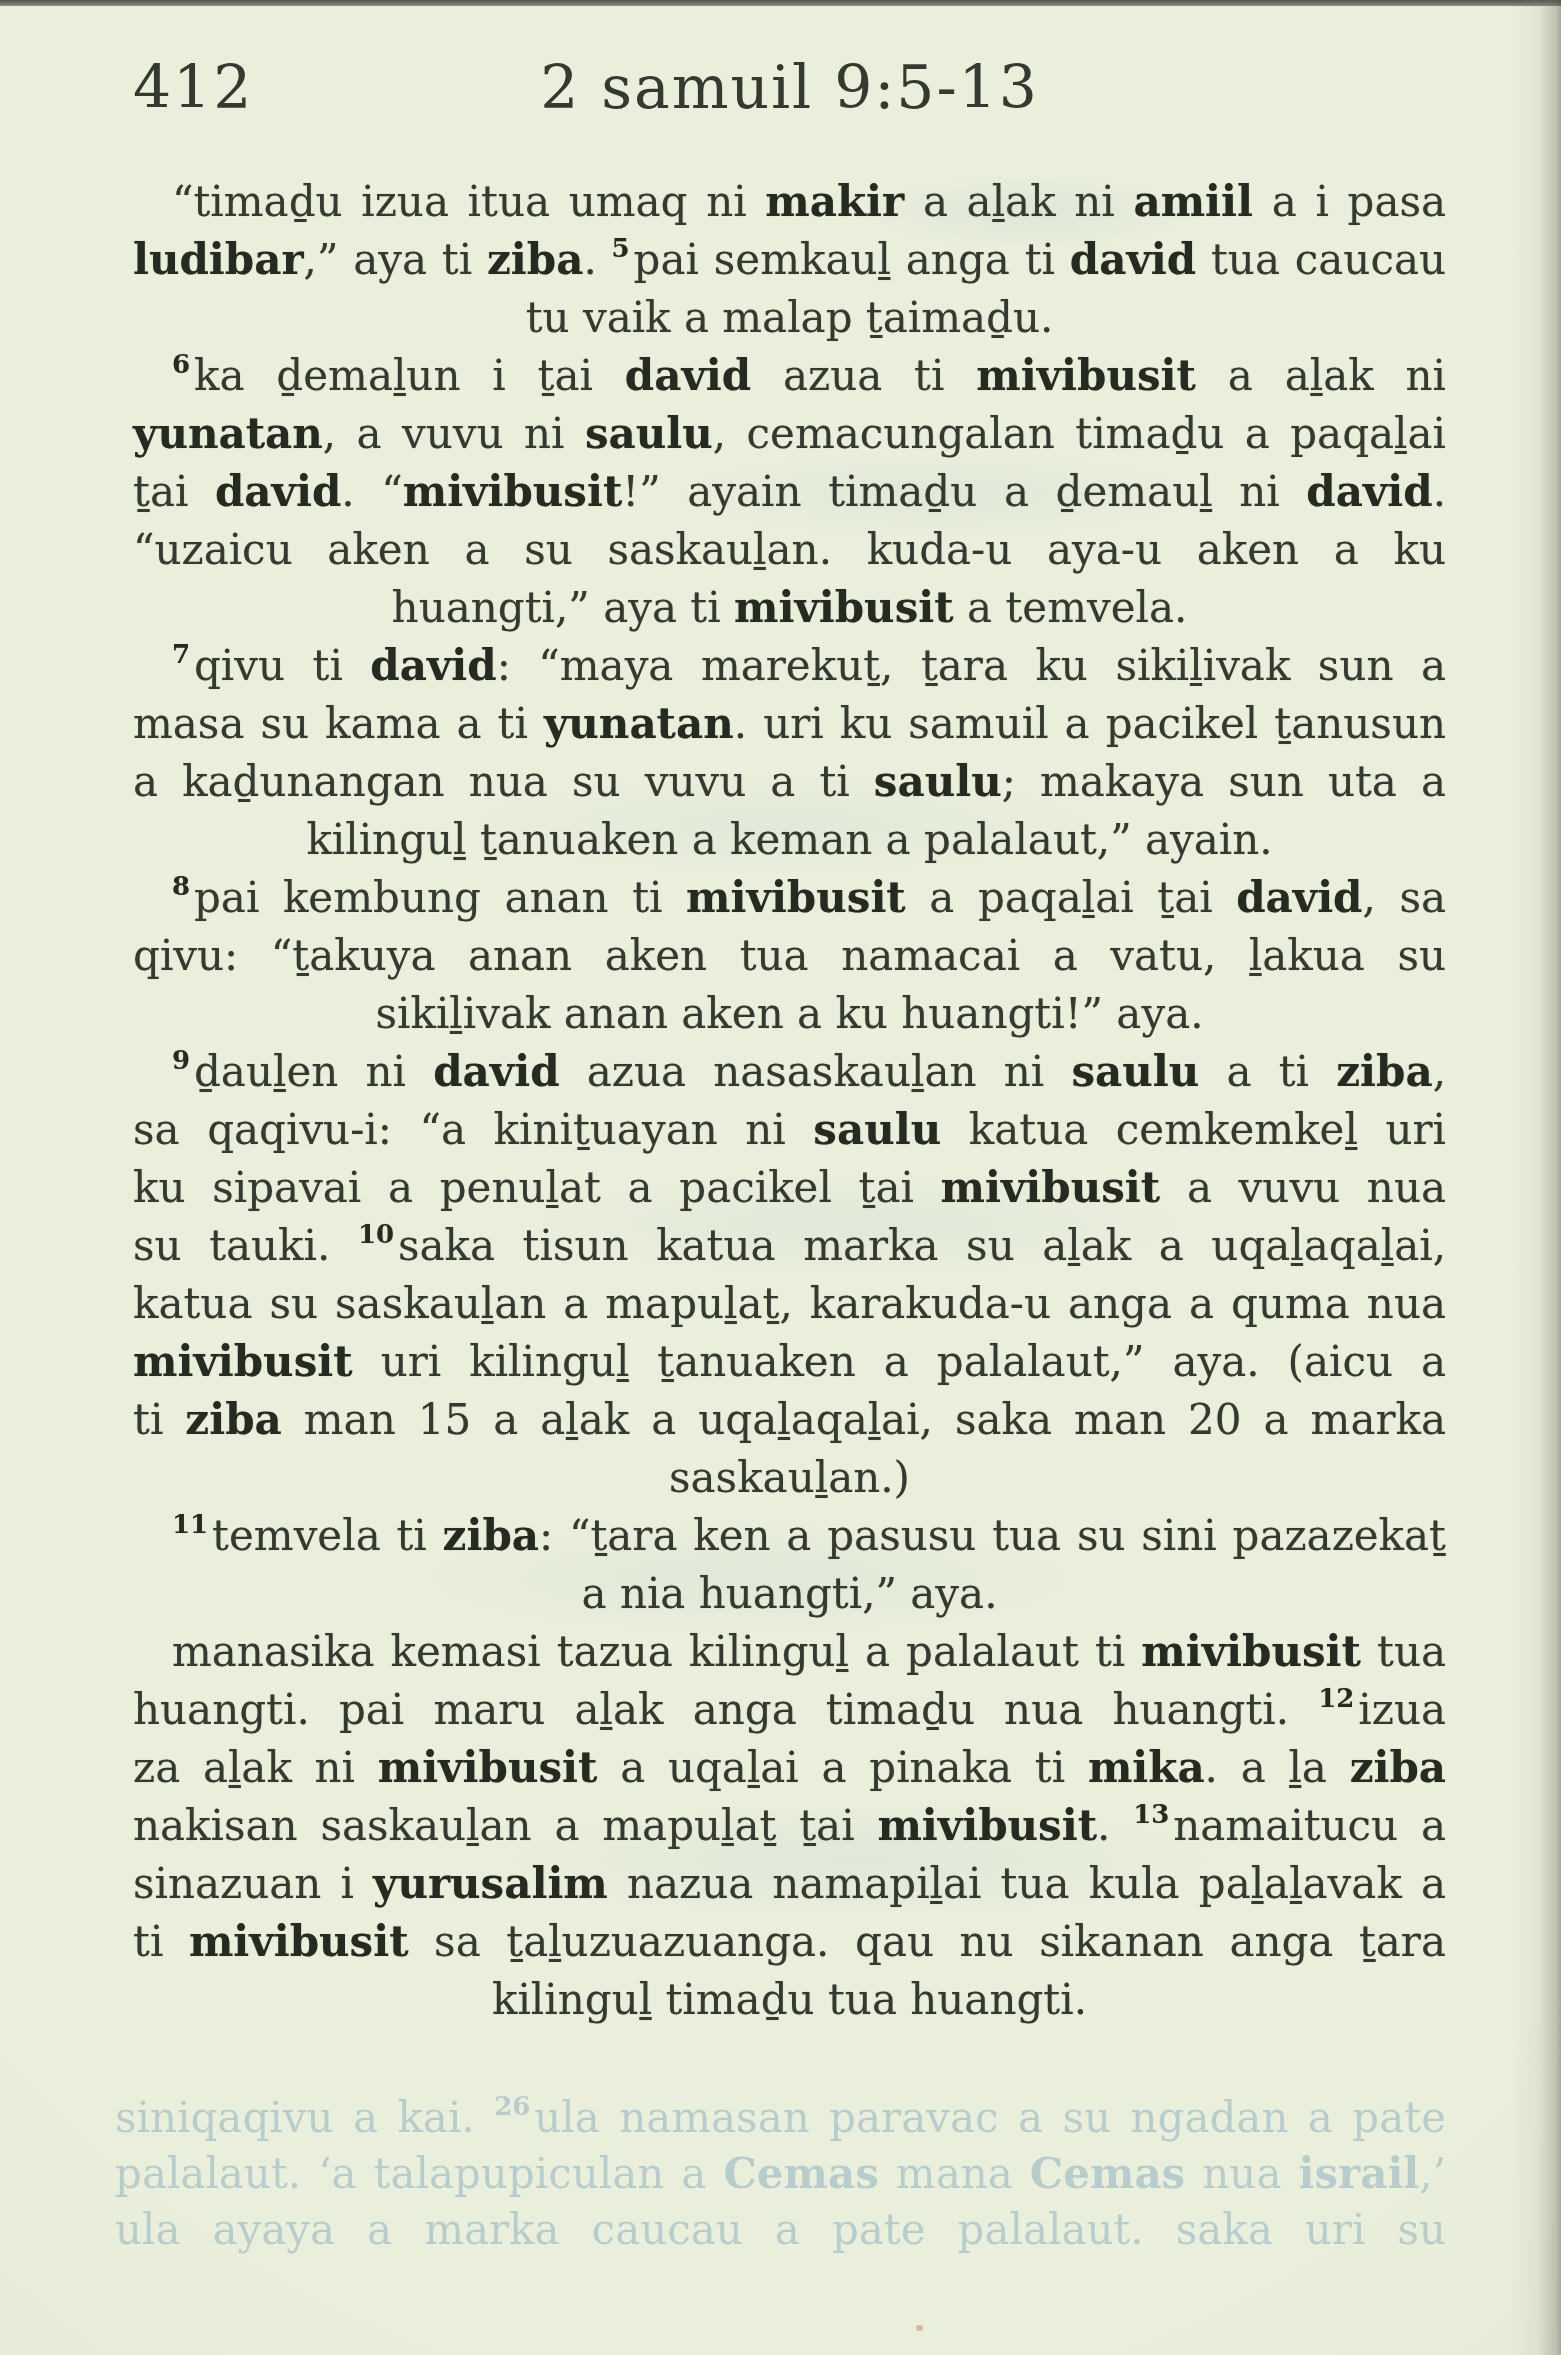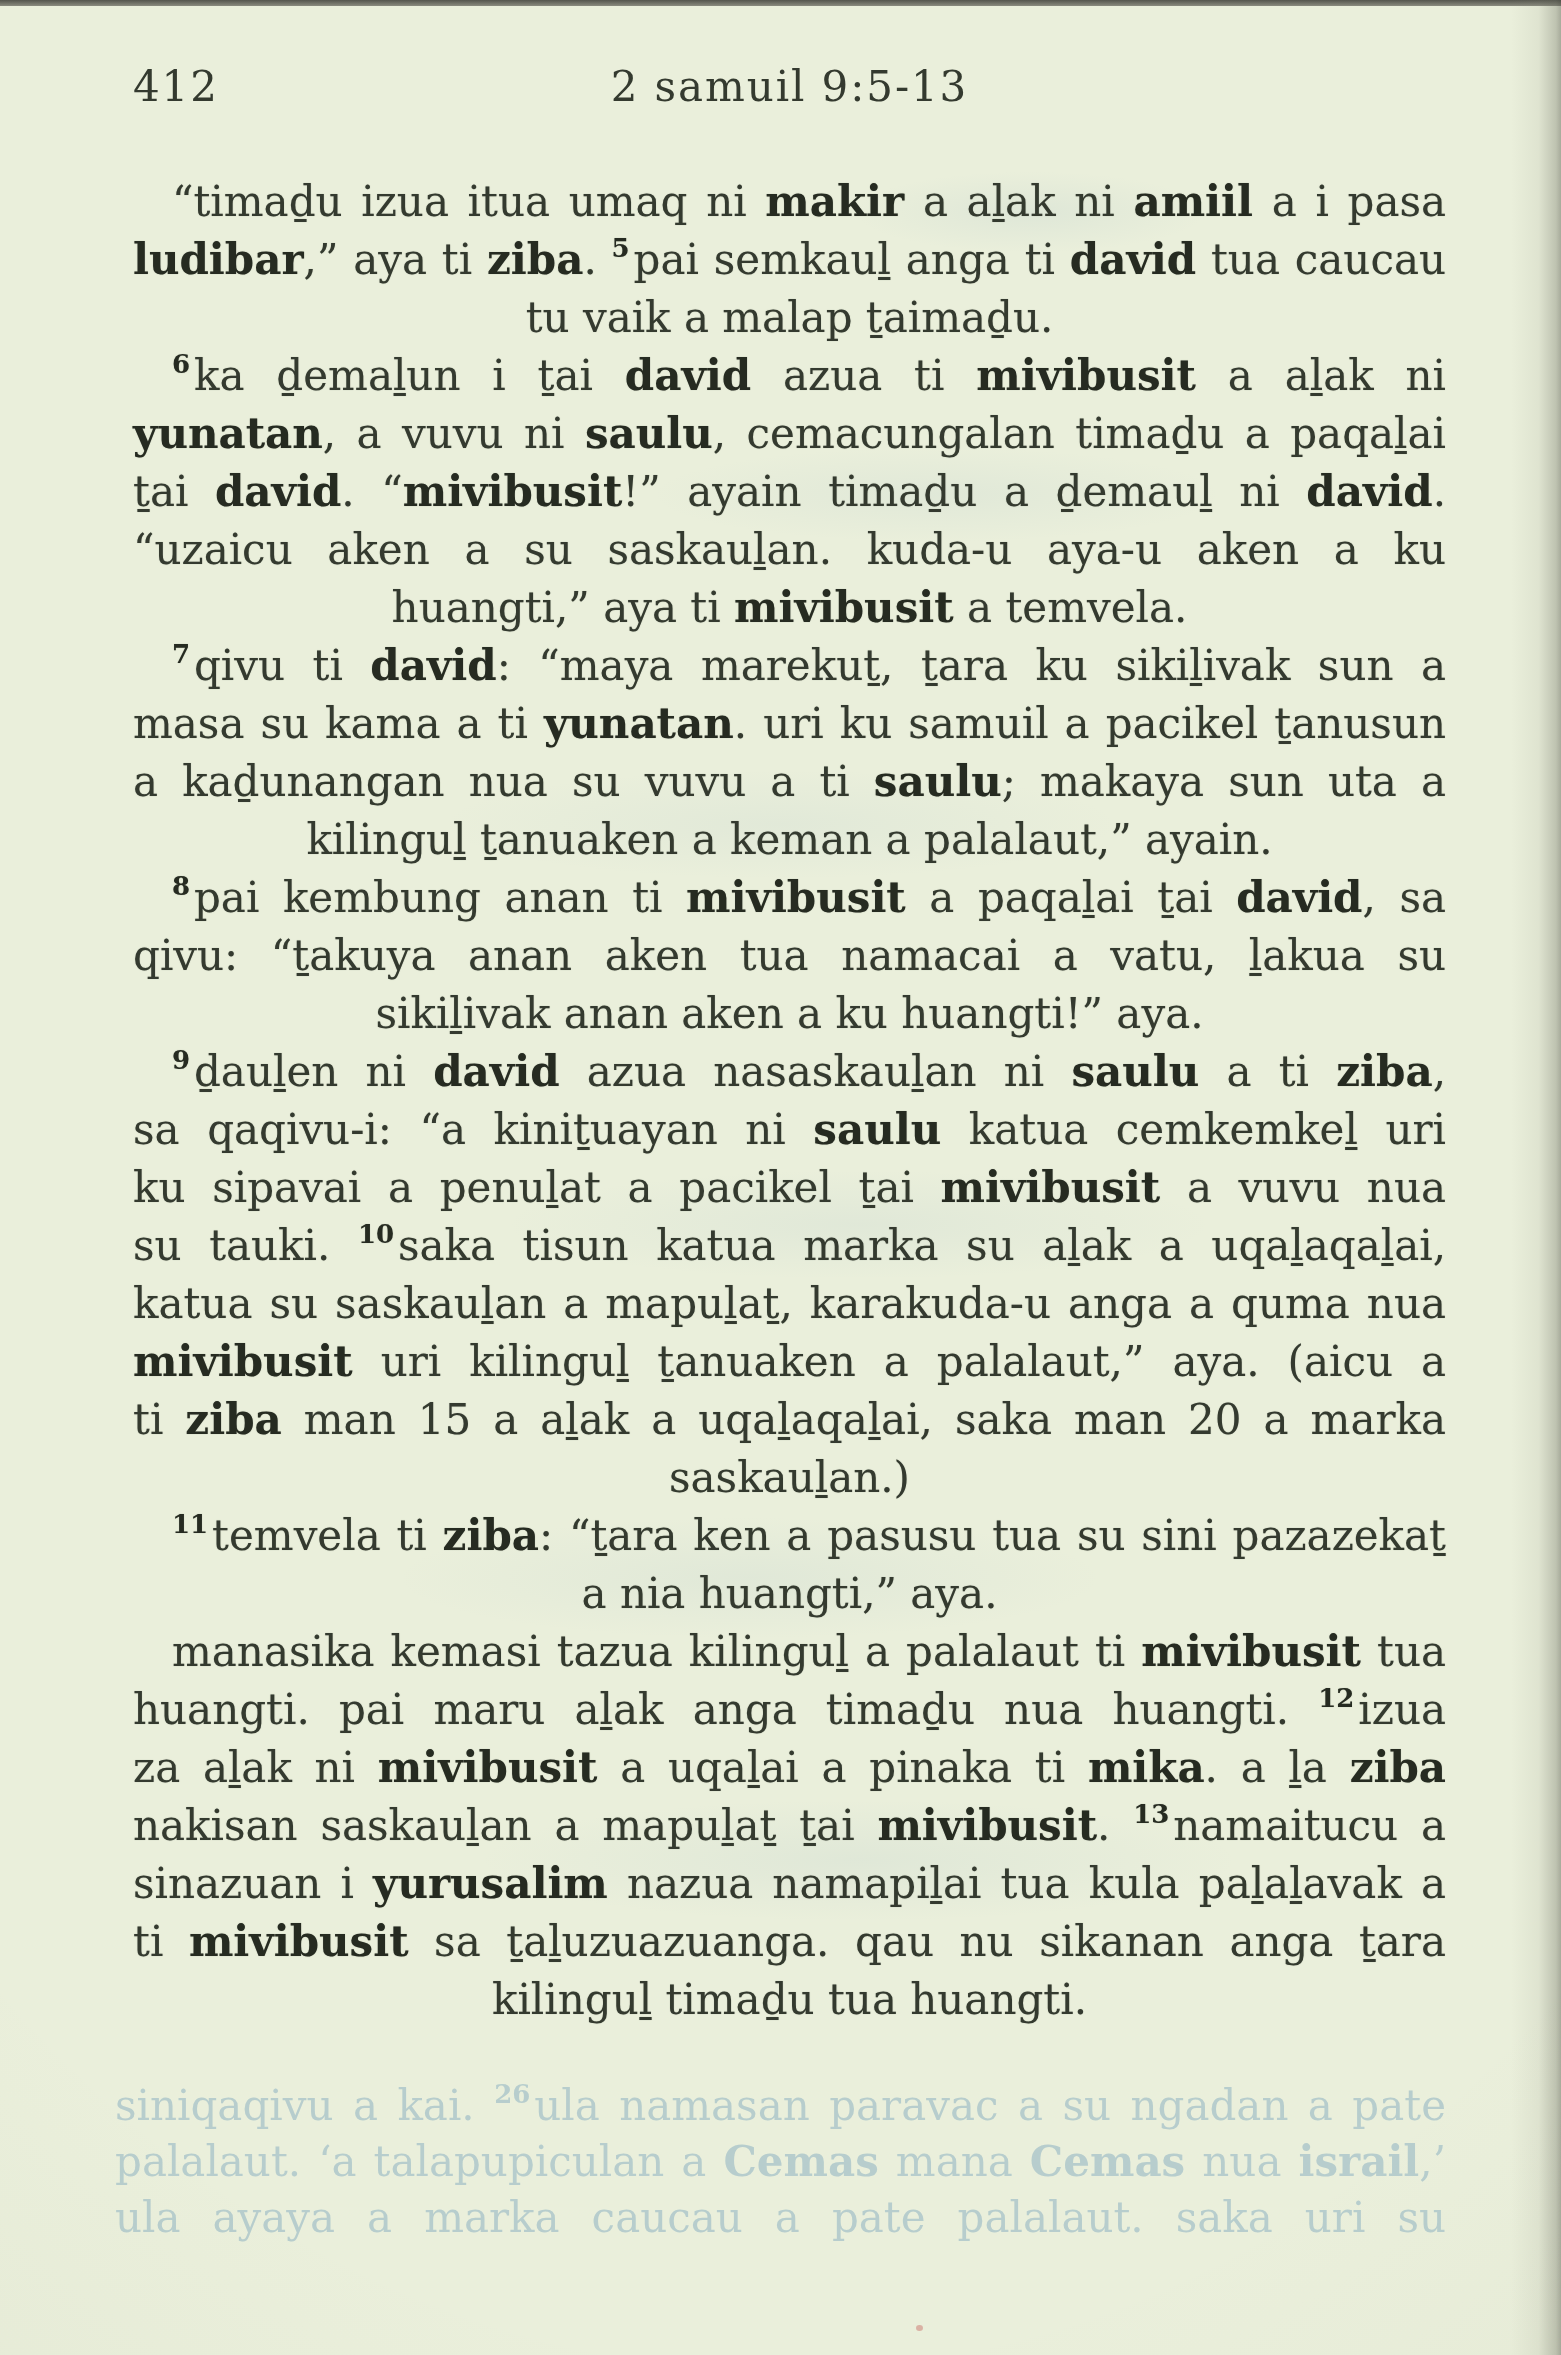--- a/index.html
+++ b/index.html
@@ -20,36 +20,36 @@
   .bleed-wash{position:absolute;inset:0;pointer-events:none;
     background:
       radial-gradient(252px 58px at 66% 9%,  rgba(138,172,188,0.12), transparent 70%),
       radial-gradient(408px 68px at 60% 21%, rgba(138,172,188,0.10), transparent 70%),
       radial-gradient(485px 78px at 50% 35%, rgba(138,172,188,0.09), transparent 70%),
       radial-gradient(505px 78px at 55% 52%, rgba(138,172,188,0.10), transparent 70%),
       radial-gradient(505px 87px at 48% 67%, rgba(138,172,188,0.10), transparent 70%),
       radial-gradient(543px 87px at 55% 79%, rgba(138,172,188,0.11), transparent 70%);}
   .scan-speck{position:absolute;left:916px;top:2325px;width:6.8px;height:5.8px;border-radius:50%;background:#d49e92;opacity:.75;}
 
-  .header-row{position:absolute;top:62px;left:133px;width:1313px;height:50px;font-size:42px;line-height:50px;}
+  .header-row{position:absolute;top:62px;left:133px;width:1313px;height:50px;font-size:60px;line-height:50px;}
   .page-number{position:absolute;left:0;top:0;letter-spacing:1.9px;}
   .running-head{text-align:center;letter-spacing:1.9px;}
 
   .body-text{position:absolute;left:133px;top:173px;width:1313px;}
   .line{
     line-height:58px;font-size:42px;
     text-shadow:0 0 1px rgba(50,56,46,0.35);
     text-align:center;
   }
   .line.just{text-align:justify;text-align-last:justify;}
   .line.indent{text-indent:39px;}
   .b{font-weight:bold;color:var(--ink-bold,#262b21);}
   sup.vn{font-weight:bold;font-size:26px;line-height:0;position:relative;top:-1.9px;vertical-align:super;margin-right:3.9px;color:var(--ink-bold,#262b21);}
 
-  .bleed-layer{position:absolute;inset:0;pointer-events:none;}
+  .bleed-layer{position:absolute;inset:0;pointer-events:none;margin-top:12px;}
   .ghost{
     position:absolute;left:115px;width:1331px;
     font-size:42px;line-height:54px;
     color:var(--ghost,#8fb3c2);opacity:.55;filter:blur(0.7px);
     text-align:justify;text-align-last:justify;
   }
   .ghost .b{color:inherit;}
   .ghost sup.vn{color:inherit;}
 </style>
 </head>

